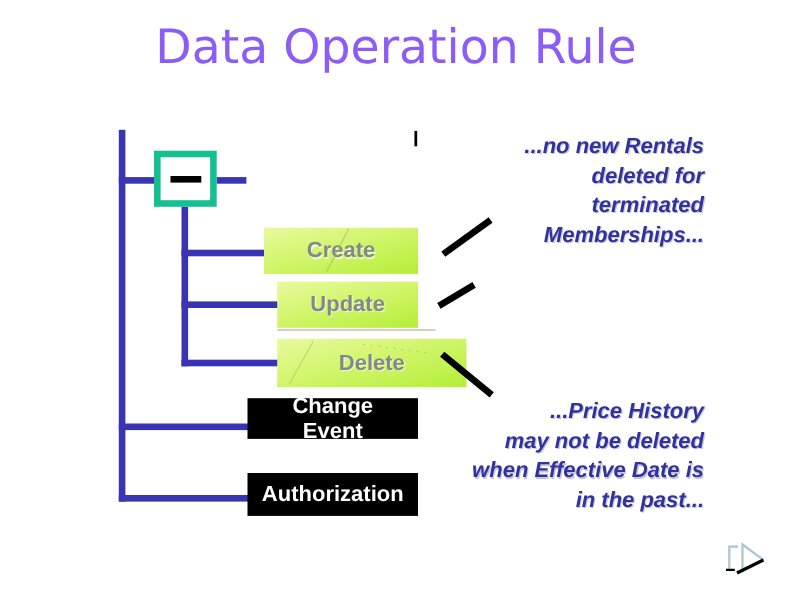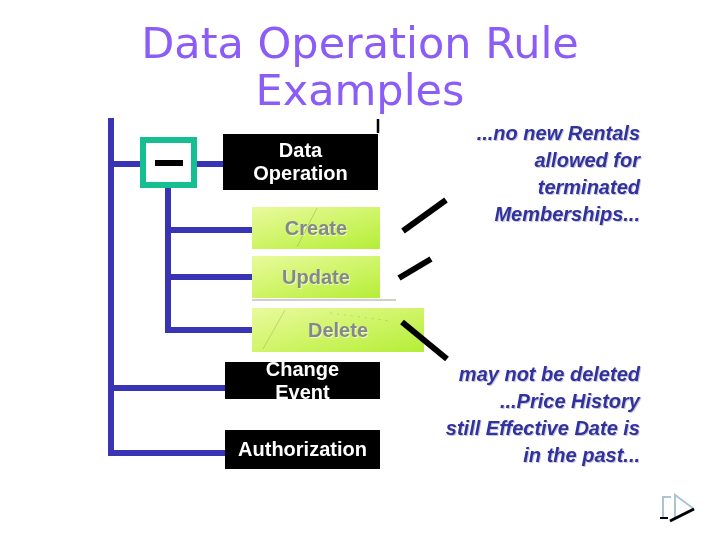--- a/index.html
+++ b/index.html
@@ -25,43 +25,38 @@
   .overlay{position:absolute;left:0;top:0;pointer-events:none;}
   .navicon{position:absolute;left:650px;top:486px;cursor:pointer;}
 </style>
 </head>
 <body>
 
 <div class="slide">
 
   <div class="title">
     <div>Data Operation Rule</div>
-    <div>Examples</div>
   </div>
 
   <div class="tline" style="left:108px;top:118px;width:6px;height:338px"></div>
   <div class="tline" style="left:108px;top:161px;width:34px;height:6px"></div>
   <div class="tline" style="left:196px;top:161px;width:28px;height:6px"></div>
   <div class="tline" style="left:165px;top:187px;width:6px;height:146px"></div>
   <div class="tline" style="left:165px;top:227px;width:88px;height:6px"></div>
   <div class="tline" style="left:165px;top:274px;width:88px;height:6px"></div>
   <div class="tline" style="left:165px;top:327px;width:88px;height:6px"></div>
   <div class="tline" style="left:108px;top:385px;width:118px;height:6px"></div>
   <div class="tline" style="left:108px;top:450px;width:118px;height:6px"></div>
 
   <div class="expander">
     <div class="minus"></div>
   </div>
 
-  <div class="node black" style="left:223px;top:134px;width:155px;height:56px">
-    <div>Data</div>
-    <div>Operation</div>
-  </div>
 
-  <div class="node green" style="left:252px;top:207px;width:128px;height:42px">
+  <div class="node green" style="left:240px;top:207px;width:140px;height:42px">
     <div>Create</div>
   </div>
 
   <div class="node green" style="left:252px;top:256px;width:128px;height:42px">
     <div>Update</div>
   </div>
 
   <div class="node green" style="left:252px;top:308px;width:172px;height:44px">
     <div>Delete</div>
   </div>
@@ -70,30 +65,30 @@
     <div>Change</div>
     <div>Event</div>
   </div>
 
   <div class="node black" style="left:225px;top:430px;width:155px;height:39px">
     <div>Authorization</div>
   </div>
 
   <div class="rule" style="top:120px">
     <div>...no new Rentals</div>
-    <div>allowed for</div>
+    <div>deleted for</div>
     <div>terminated</div>
     <div>Memberships...</div>
   </div>
 
 
   <div class="rule" style="top:361px">
+    <div>...Price History</div>
     <div>may not be deleted</div>
-    <div>...Price History</div>
-    <div>still Effective Date is</div>
+    <div>when Effective Date is</div>
     <div>in the past...</div>
   </div>
 
   <svg class="overlay" width="720" height="540">
     <line x1="403" y1="231" x2="446" y2="200" stroke="#000" stroke-width="6"></line>
     <line x1="399" y1="278" x2="431" y2="259" stroke="#000" stroke-width="6"></line>
     <line x1="402" y1="322" x2="447" y2="359" stroke="#000" stroke-width="6"></line>
     <line x1="378" y1="119" x2="378" y2="133" stroke="#000" stroke-width="2.5"></line>
     <line x1="252" y1="300" x2="396" y2="300" stroke="#7c7c5a" stroke-width="1" opacity="0.7"></line>
     <line x1="297" y1="247" x2="317" y2="208" stroke="#a0b060" stroke-width="1" opacity="0.6"></line>

